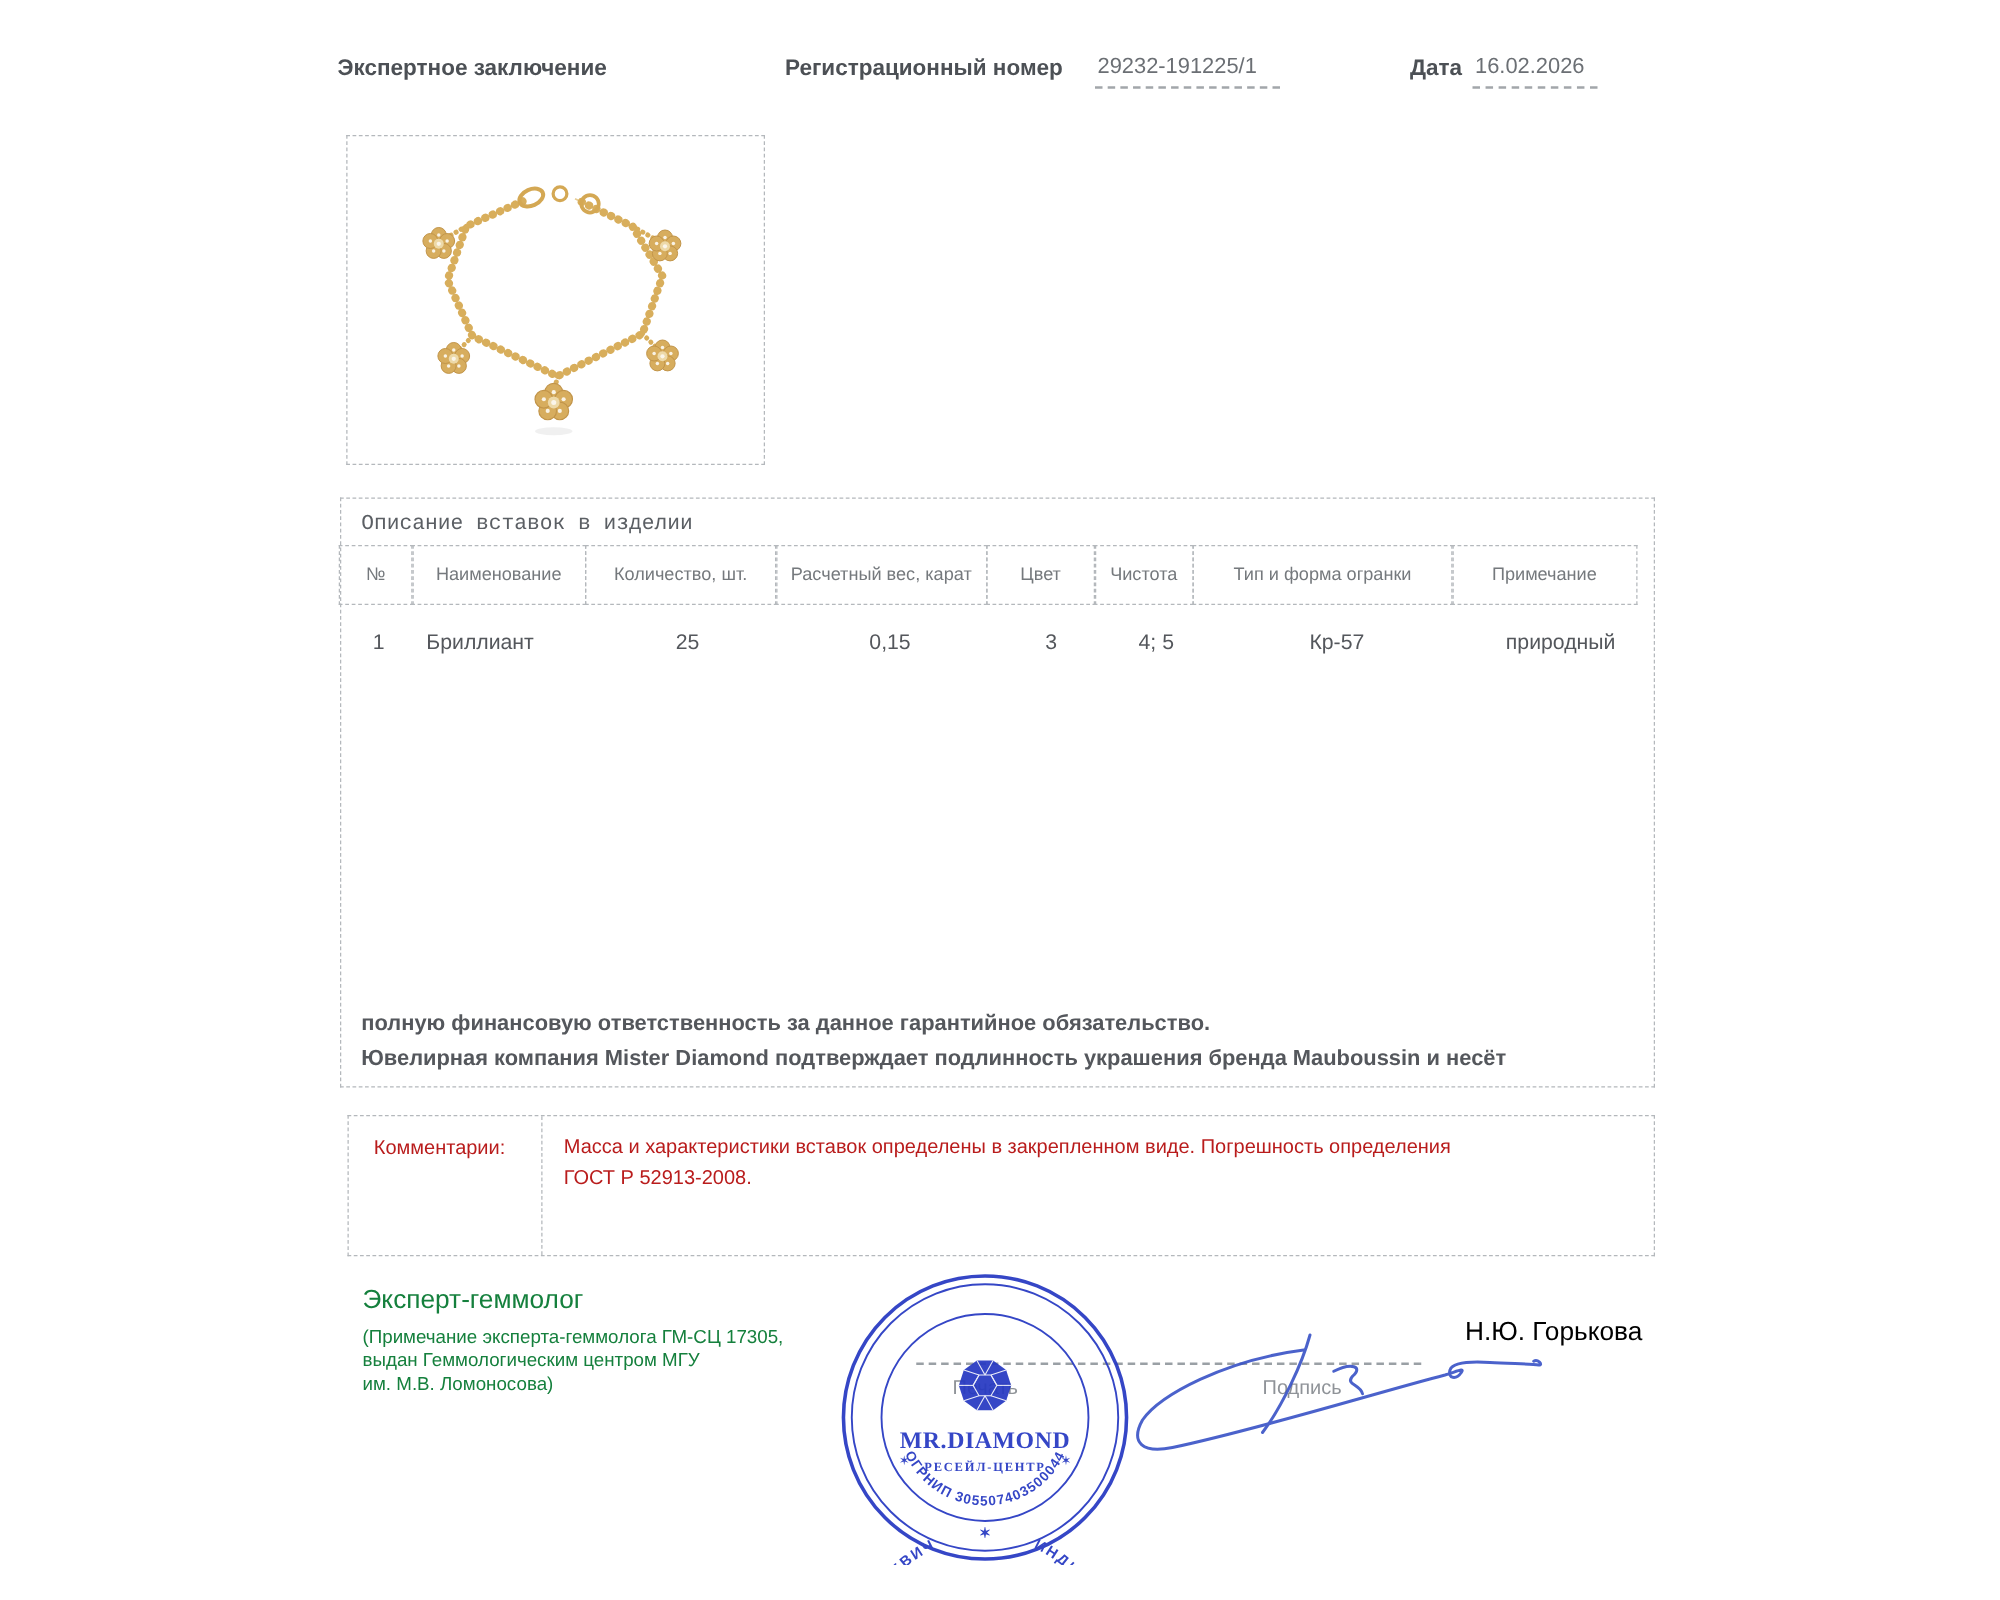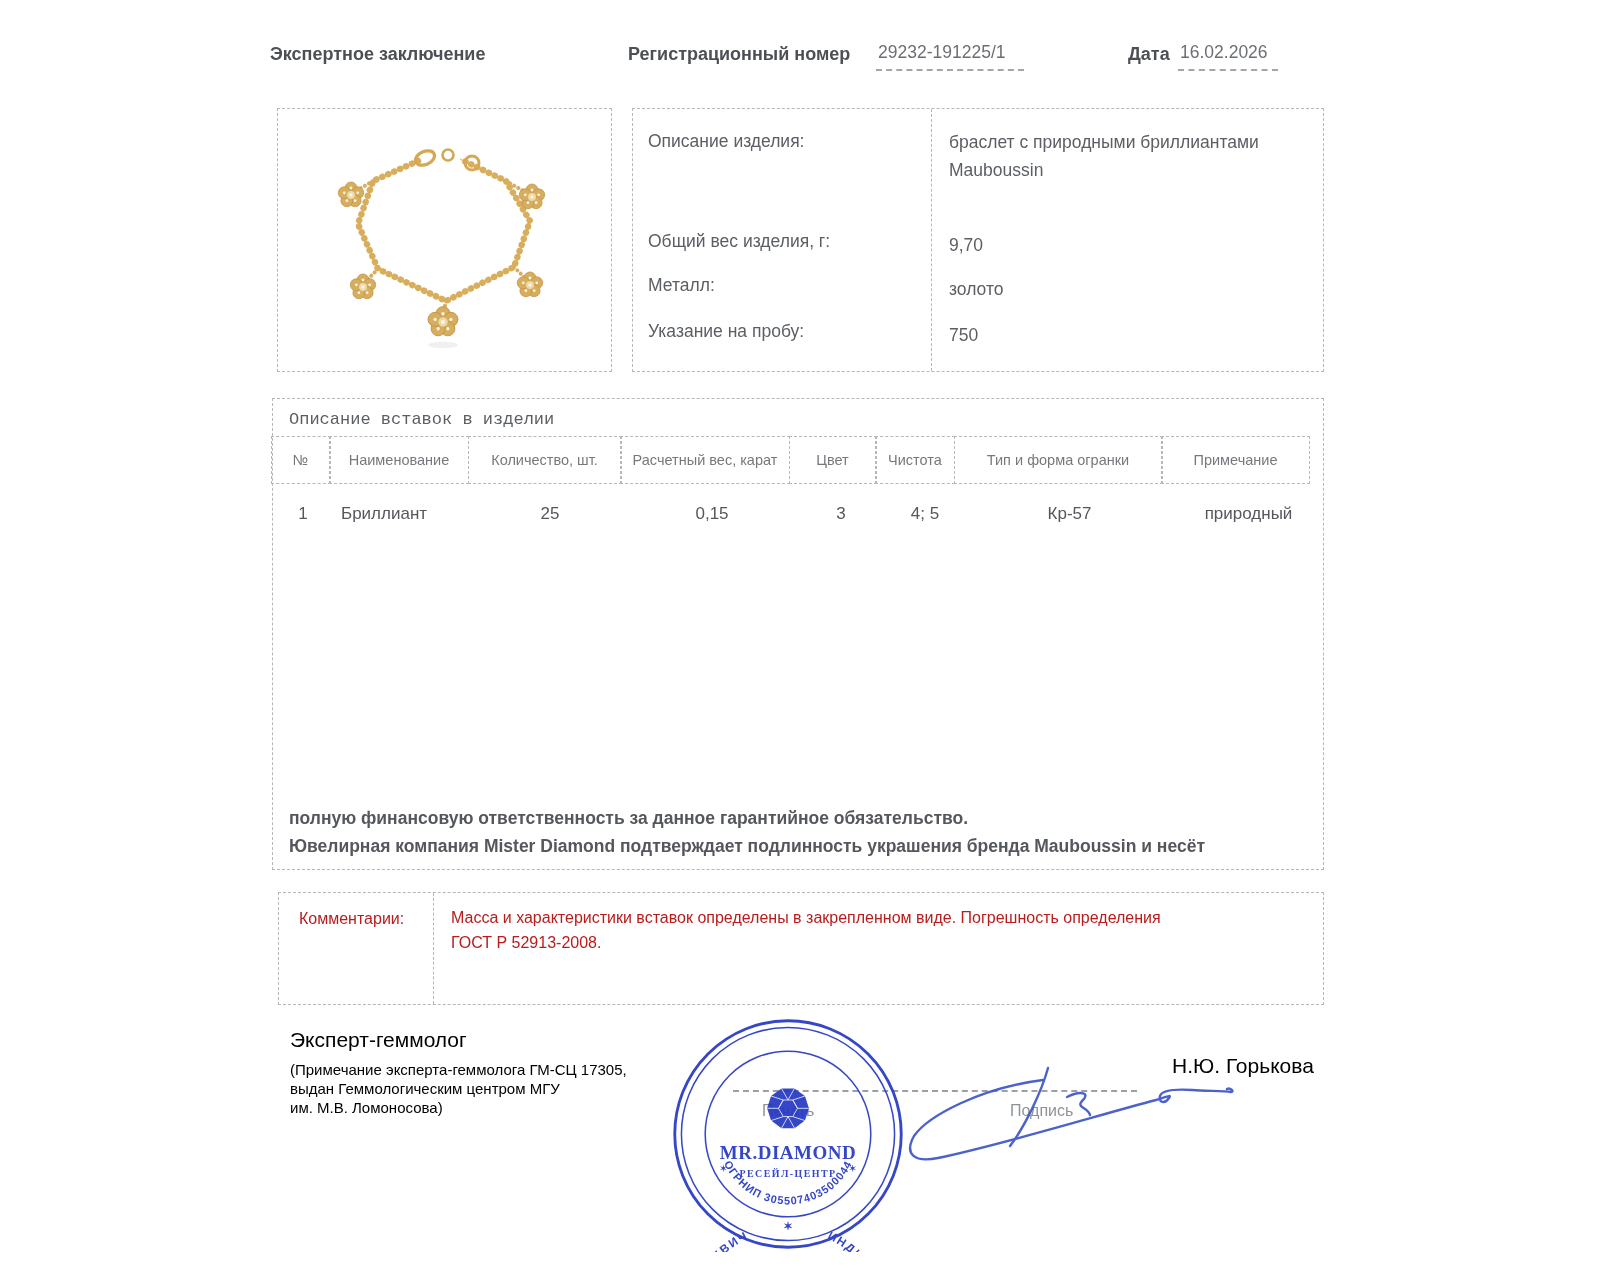--- a/index.html
+++ b/index.html
@@ -17,21 +17,21 @@
   .thead-row{position:absolute;left:-1px;right:-1px;display:flex;}
   .thead-cell{border:1.5px dashed #b4b8bc;margin-left:-1.5px;height:48px;display:flex;
               align-items:center;justify-content:center;font-size:14.5px;color:#75797d;
               white-space:nowrap;box-sizing:border-box;}
   .trow{position:absolute;left:0;right:0;display:flex;}
   .trow-cell{height:34px;display:flex;align-items:center;justify-content:center;
              font-size:17px;color:#54575c;white-space:nowrap;box-sizing:border-box;}
   .trow-cell.left{justify-content:flex-start;padding-left:8px;}
   .statement{font-size:17.5px;font-weight:700;color:#54575c;line-height:27.5px;white-space:nowrap;}
   .comment-text{font-size:16px;color:#b91c1c;line-height:25px;white-space:nowrap;}
-  .muted{color:#000000;}
+  .muted{color:#15803d;}
   .sign-line{border-top:2px dashed #9aa0a5;height:0;}
   .sign-label{font-size:16px;color:#8f9398;white-space:nowrap;}
   .name{font-size:21px;color:#000000;white-space:nowrap;}
 </style>
 </head>
 <body>
 
 <div class="page">
 
   <div class="abs blabel" style="left:270px;top:44px;">Экспертное заключение</div>
@@ -87,31 +87,20 @@
       </defs>
       <use href="#flower" transform="translate(73,86)"></use>
       <use href="#flower" transform="translate(254,88)"></use>
       <use href="#flower" transform="translate(85,178)"></use>
       <use href="#flower" transform="translate(252,176)"></use>
       <use href="#flower" transform="translate(165,213) scale(1.18)"></use>
       <ellipse cx="165" cy="236" rx="15" ry="3.2" fill="#808080" opacity="0.12"></ellipse>
     </svg>
   </div>
 
-  <div class="abs dashbox" style="left:632px;top:108px;width:690px;height:262px;">
-    <div class="vdash" style="left:298px;"></div>
-    <div class="abs plabel" style="left:15px;top:22px;">Описание изделия:</div>
-    <div class="abs pval" style="left:316px;top:19px;width:370px;white-space:normal;">браслет с природными бриллиантами Mauboussin</div>
-    <div class="abs plabel" style="left:15px;top:122px;">Общий вес изделия, г:</div>
-    <div class="abs pval" style="left:316px;top:122px;">9,70</div>
-    <div class="abs plabel" style="left:15px;top:166px;">Металл:</div>
-    <div class="abs pval" style="left:316px;top:166px;">золото</div>
-    <div class="abs plabel" style="left:15px;top:212px;">Указание на пробу:</div>
-    <div class="abs pval" style="left:316px;top:212px;">750</div>
-  </div>
 
   <div class="abs dashbox" style="left:272px;top:398px;width:1050px;height:470px;">
     <div class="abs sec-title" style="left:16px;top:11px;font-family:Liberation Mono, monospace;">Описание вставок в изделии</div>
 
     <div class="thead-row" style="top:37px;">
       <div class="thead-cell" style="width:60px;">№</div>
       <div class="thead-cell" style="width:140px;">Наименование</div>
       <div class="thead-cell" style="width:154px;">Количество, шт.</div>
       <div class="thead-cell" style="width:170px;">Расчетный вес, карат</div>
       <div class="thead-cell" style="width:88px;">Цвет</div>

